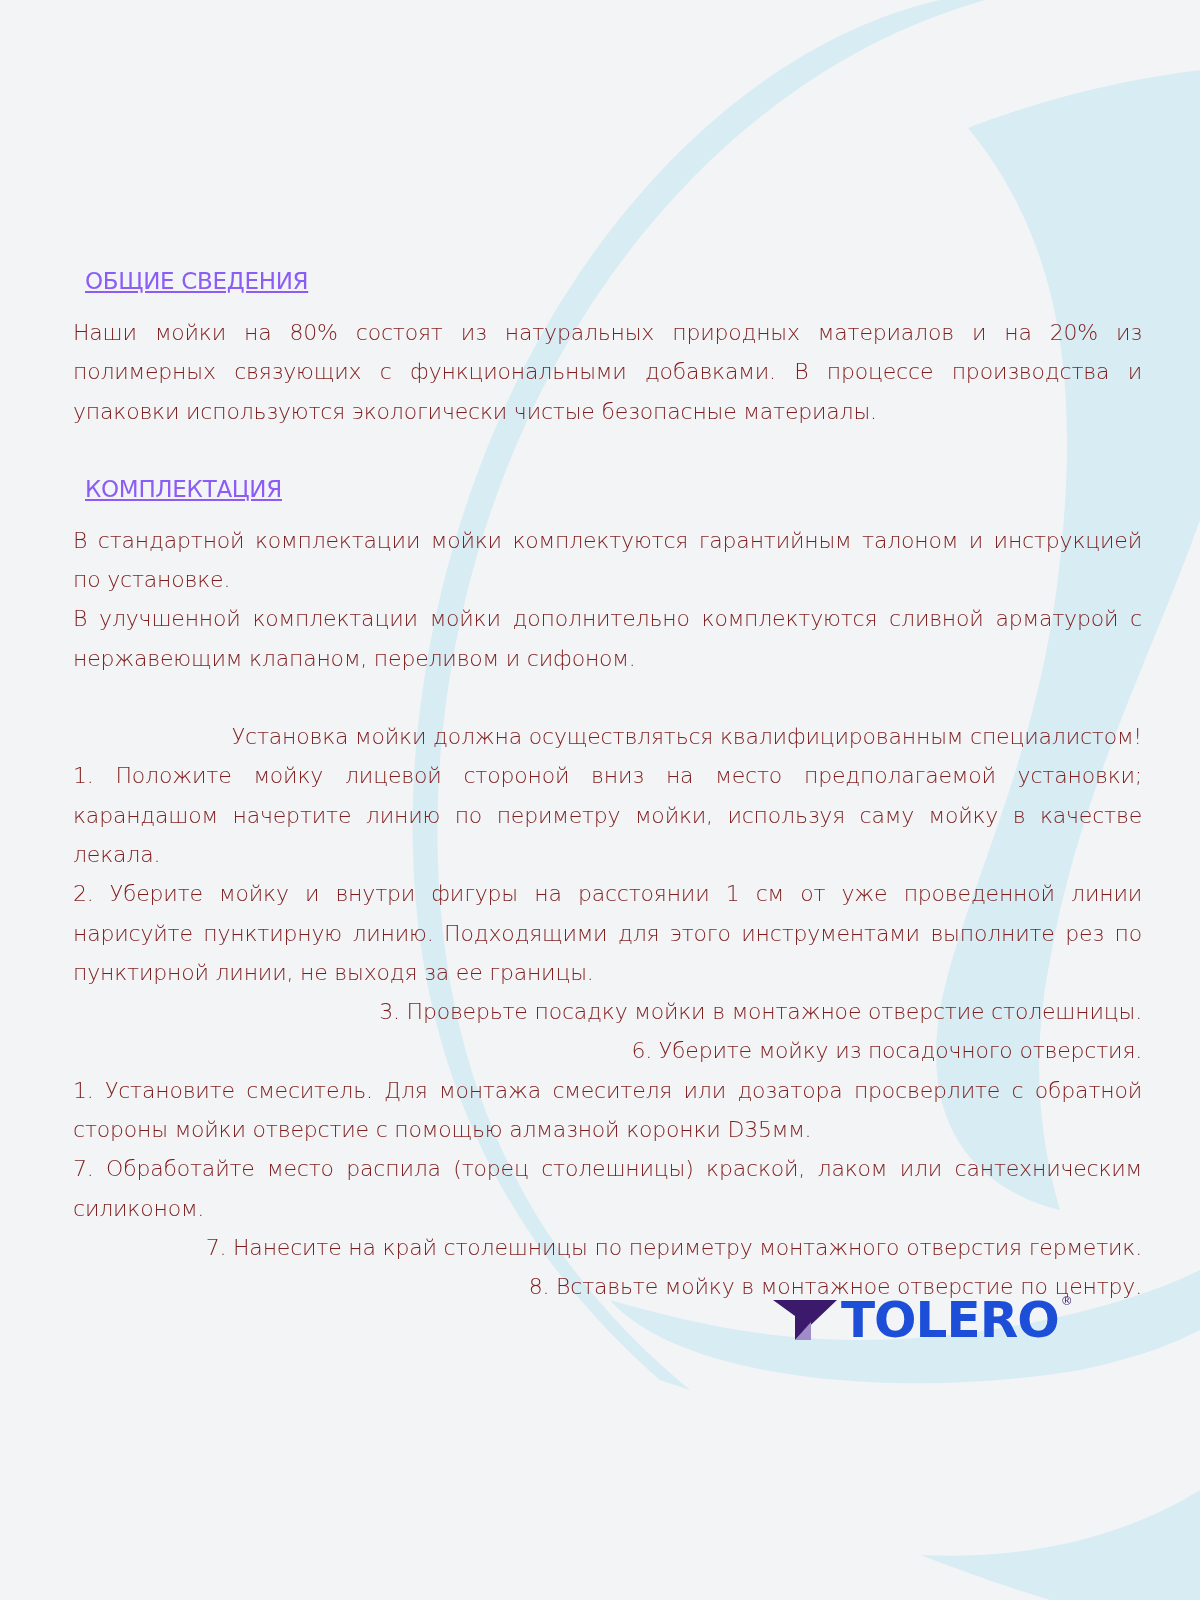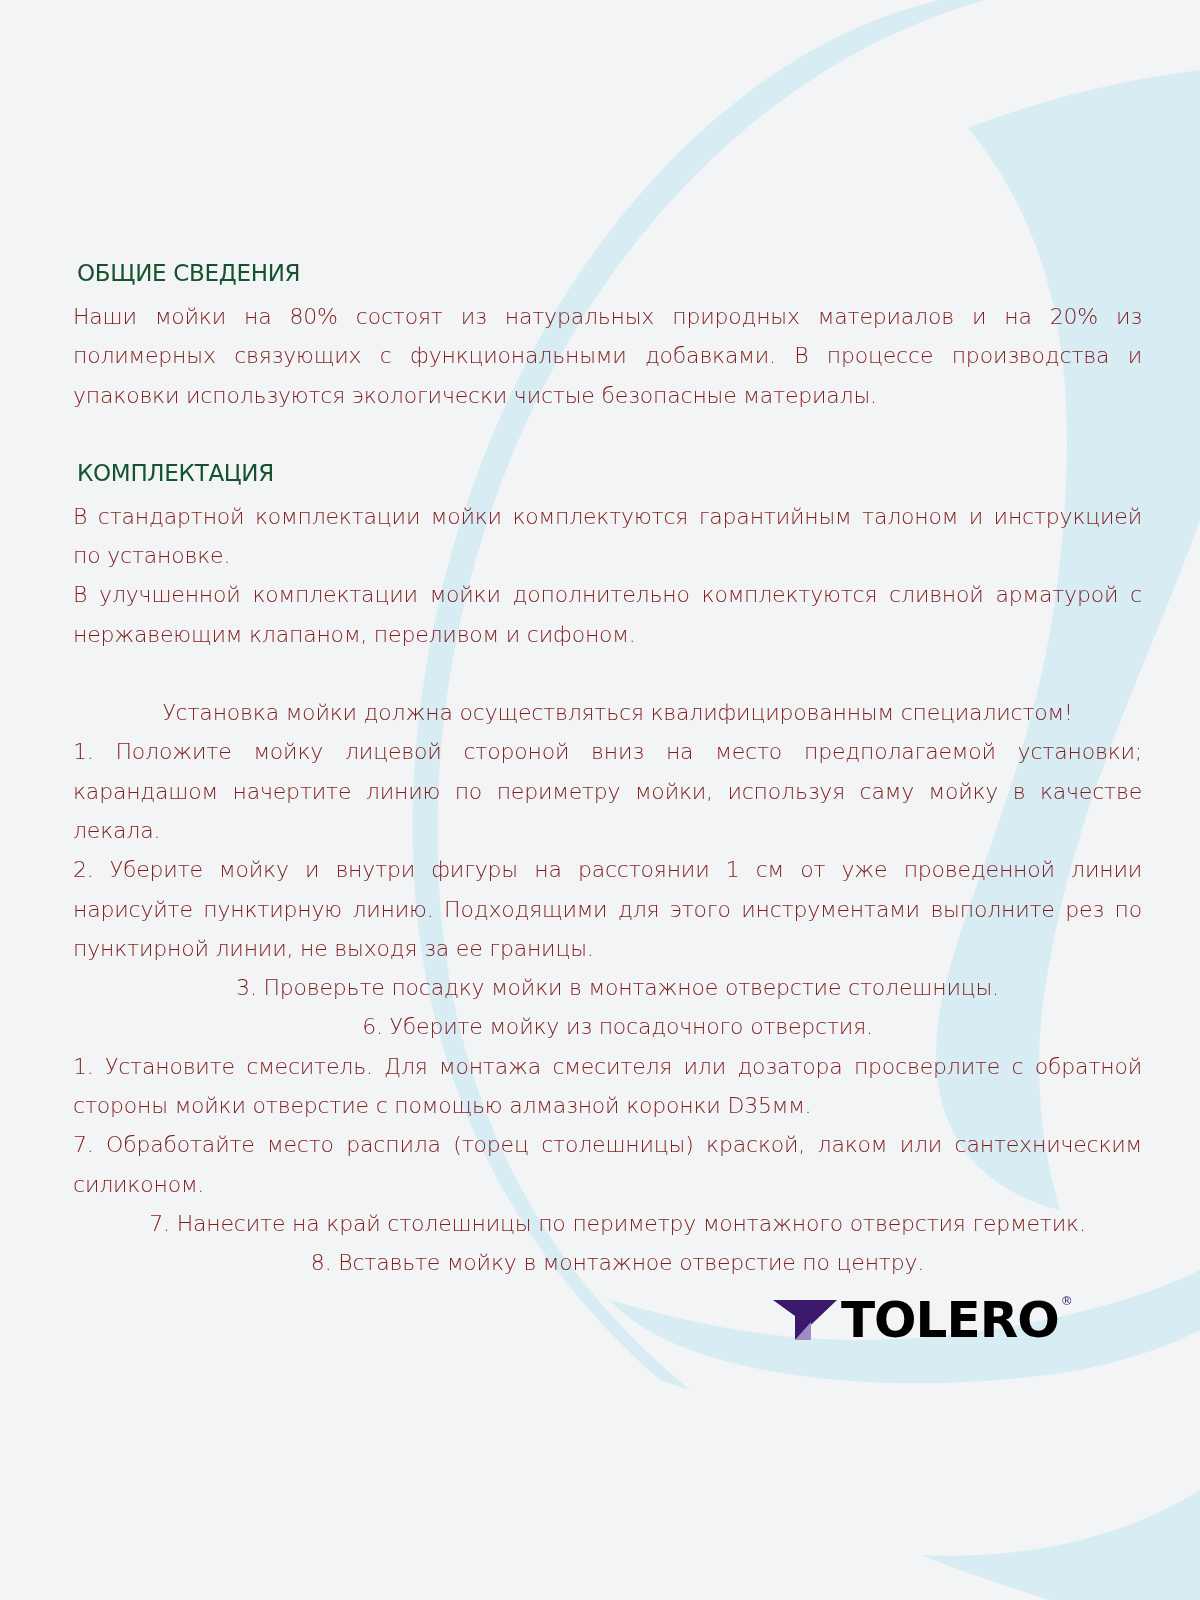--- a/index.html
+++ b/index.html
@@ -29,34 +29,35 @@
       z-index: 1;
     }
     .section {
       margin-bottom: 39px;
     }
     .section-title {
       font-size: 23px;
       font-weight: 500;
       line-height: 39px;
       letter-spacing: -0.3px;
-      margin: 4px;
-      color: #14532d;
+      margin: 12px;
+      color: #8b5cf6;
+      text-decoration: underline;
     }
     .para {
       font-size: 22px;
       line-height: 39.3px;
       margin: 0;
       text-align: justify;
       letter-spacing: -0.2px;
       font-weight: 300;
       color: #7f1d1d;
     }
     .para.nojust {
-      text-align: center;
+      text-align: right;
       margin-left: 20px;
     }
     .logo {
       position: absolute;
       left: 773px;
       top: 1296px;
       height: 48px;
       z-index: 1;
       display: flex;
       align-items: center;
@@ -64,21 +65,21 @@
     .logo-mark {
       width: 64px;
       height: 48px;
       display: block;
     }
     .logo-text {
       font-family: "DejaVu Sans", sans-serif;
       font-weight: 700;
       font-size: 50px;
       line-height: 48px;
-      color: #000000;
+      color: #1d4ed8;
       letter-spacing: -1px;
       margin-left: 4px;
     }
     .logo-reg {
       font-size: 12px;
       color: #3b1a6b;
       align-self: flex-start;
       margin-left: 2px;
       margin-top: -2px;
     }

